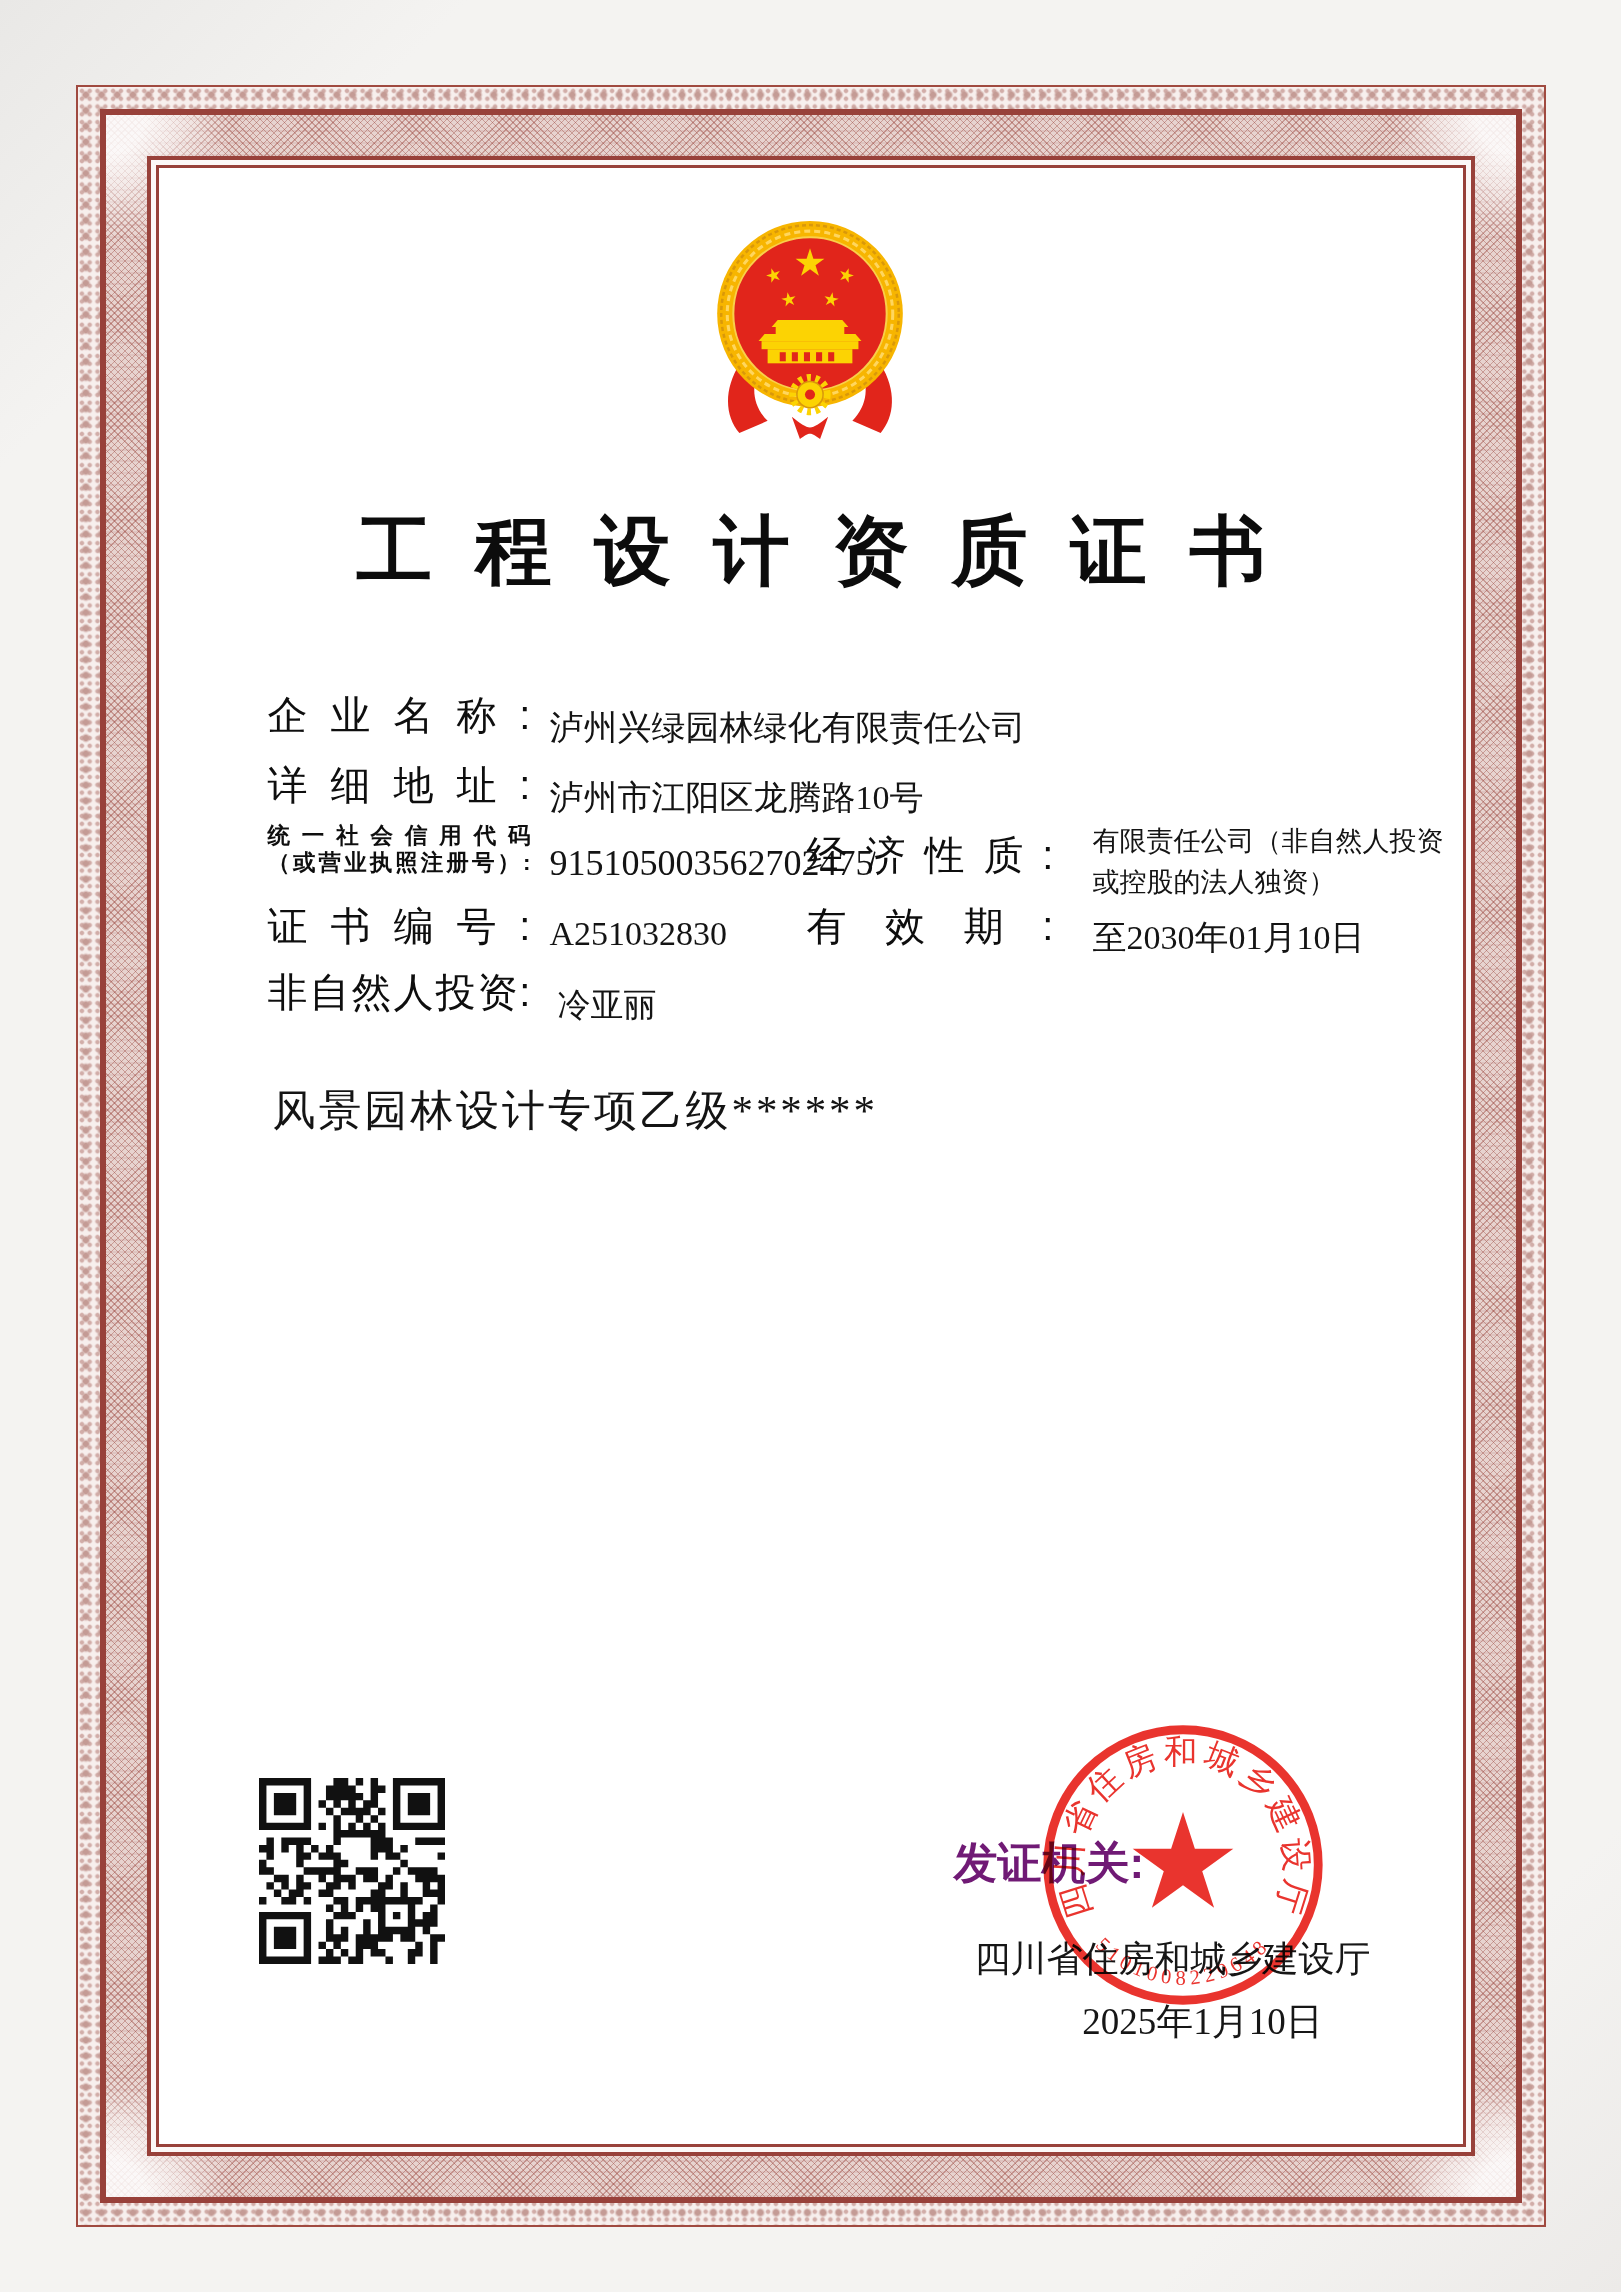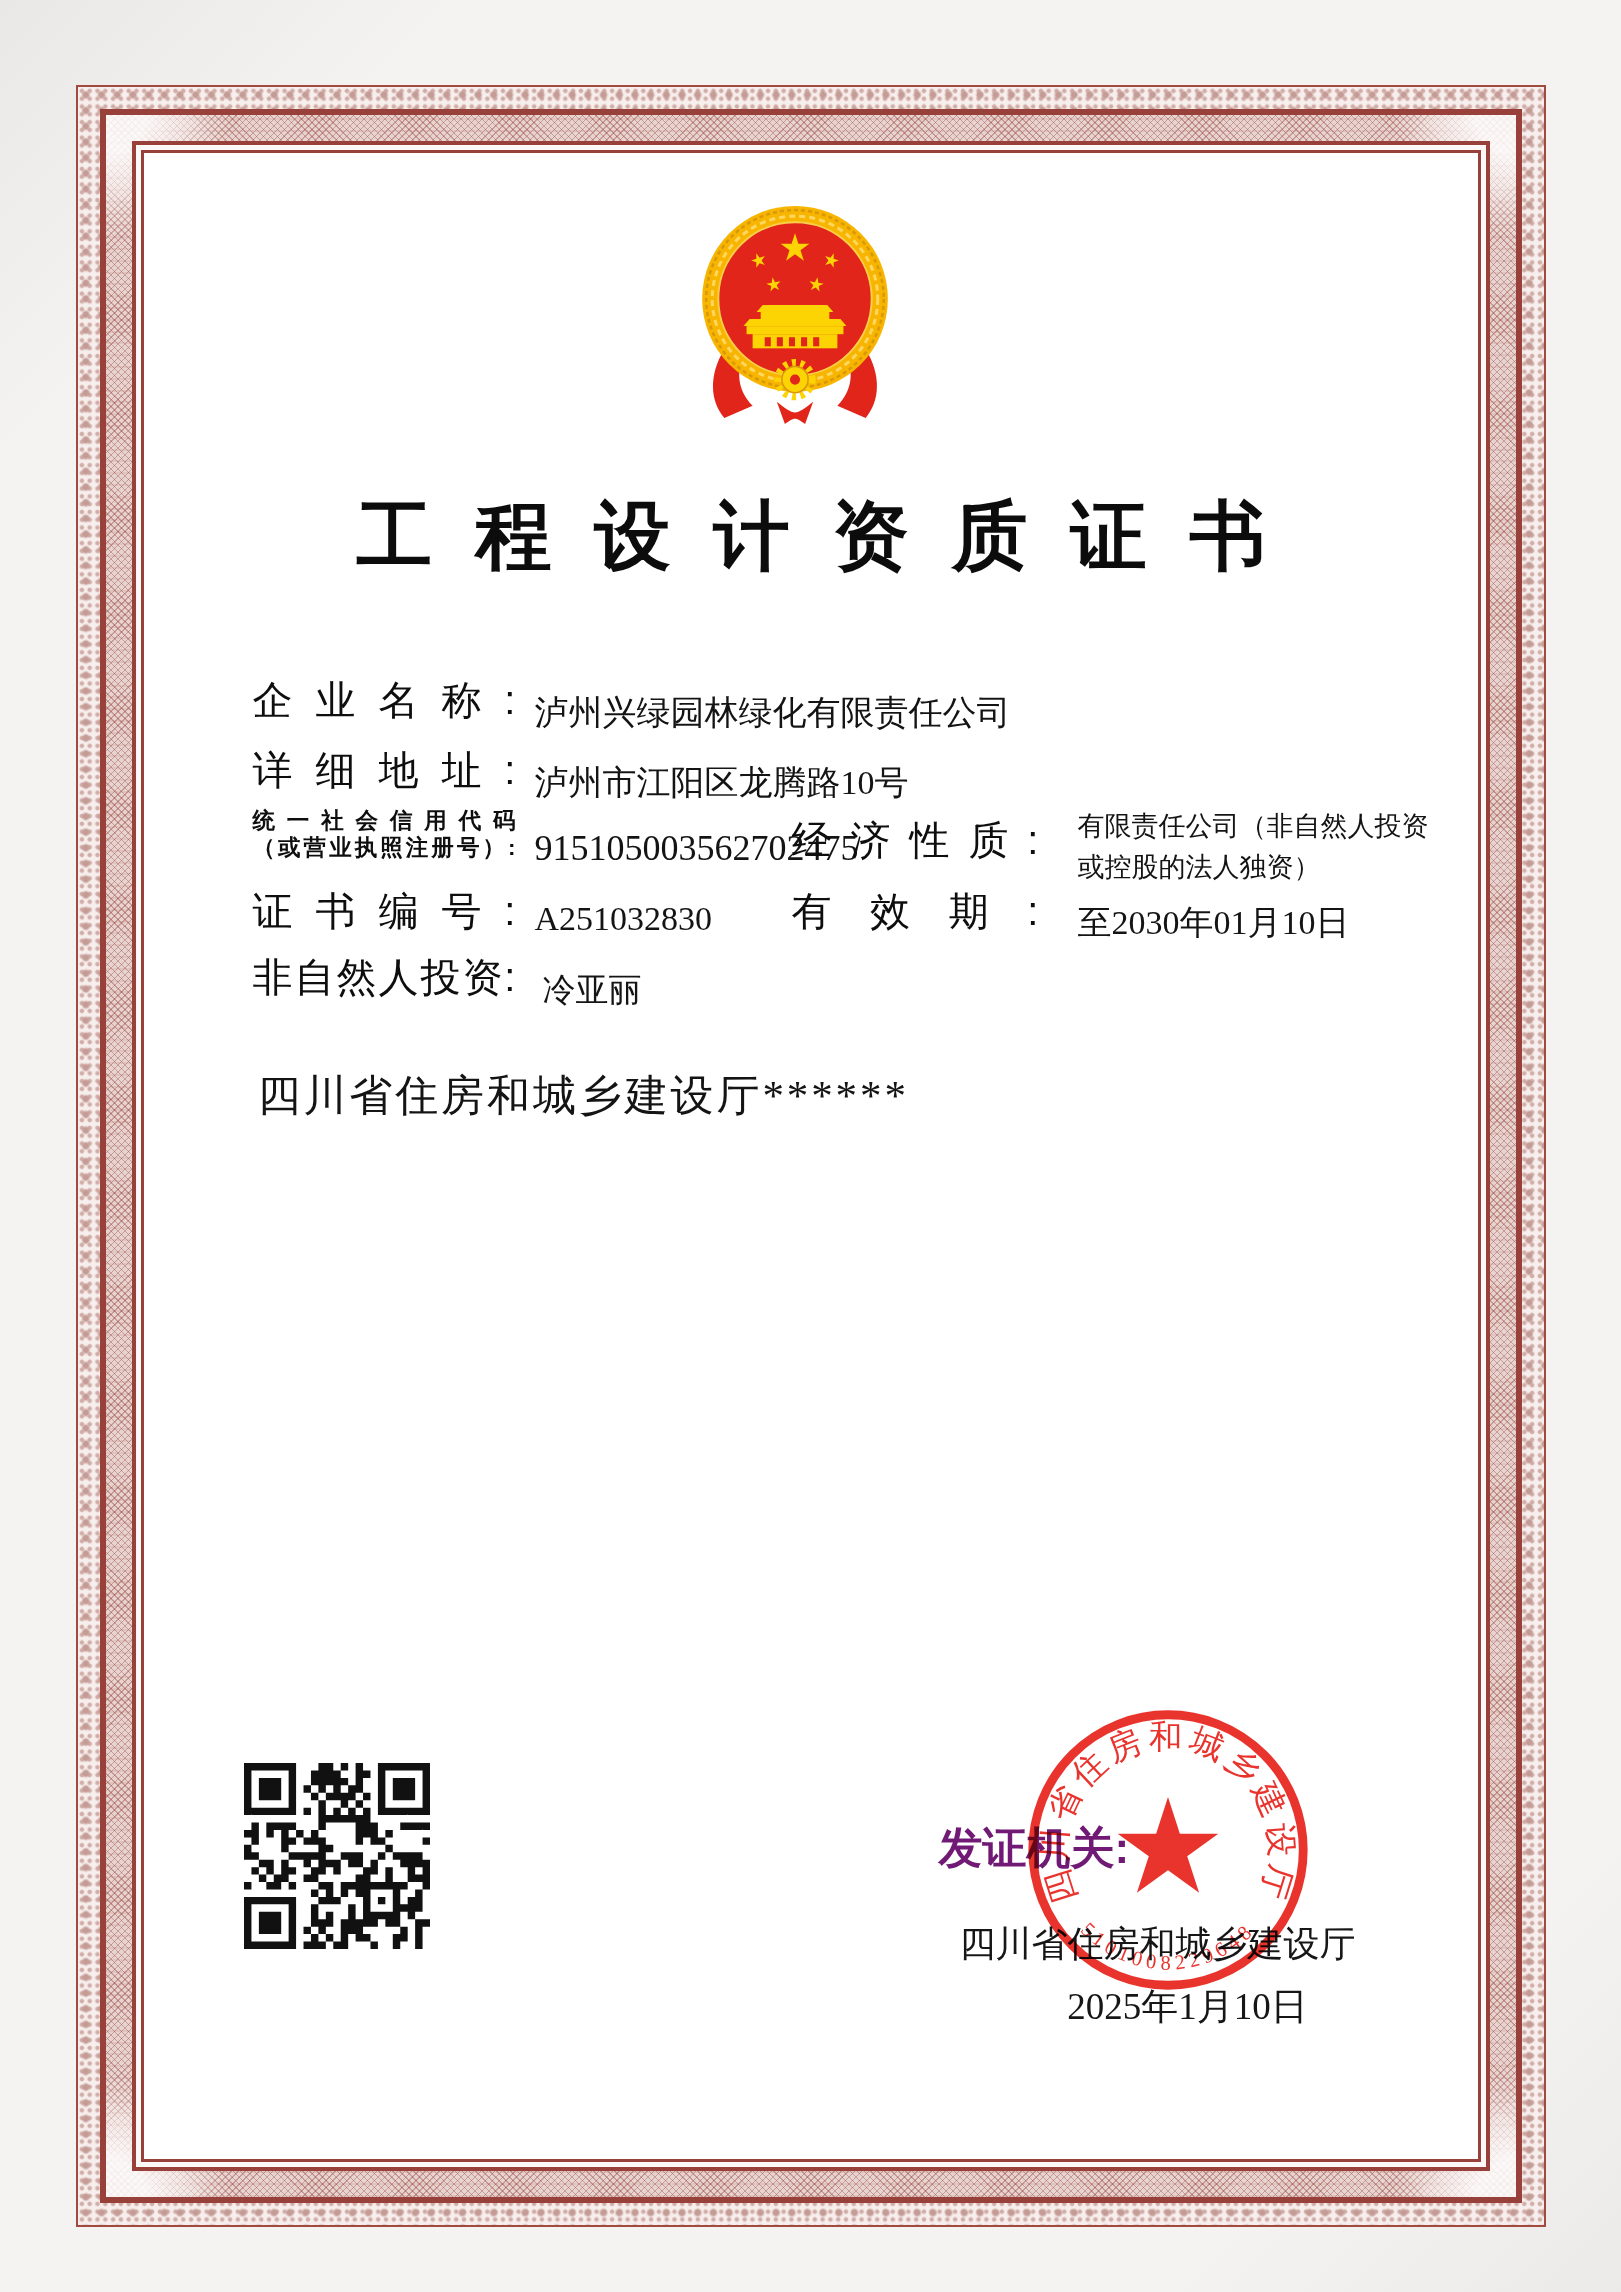--- a/index.html
+++ b/index.html
@@ -14,21 +14,21 @@
   
   .frame{position:absolute;left:76px;top:85px;right:75px;bottom:66px;
     border:2px solid #a04a40;background:#fdfbfa;}
   .b-lace{height:100%;box-sizing:border-box;padding:21.6px;
     background:
       radial-gradient(circle at 50% 50%, #c49b95 0 2.5px, rgba(196,155,149,.35) 3.9px, transparent 4.9px),
       radial-gradient(circle at 50% 50%, rgba(164,92,84,.45) 0 1.5px, transparent 2.9px),
       #f7efed;
     background-size:15.7px 15.7px,7.8px 7.8px;}
   .b-dark1{height:100%;box-sizing:border-box;border:6.9px solid #98413a;}
-  .b-guilloche{height:100%;box-sizing:border-box;padding:26px;
+  .b-guilloche{height:100%;box-sizing:border-box;padding:41px;
     background:
       radial-gradient(circle at 0 0, rgba(255,255,255,.85) 0 39px, transparent 127px),
       radial-gradient(circle at 100% 0, rgba(255,255,255,.85) 0 39px, transparent 127px),
       radial-gradient(circle at 0 100%, rgba(255,255,255,.85) 0 39px, transparent 127px),
       radial-gradient(circle at 100% 100%, rgba(255,255,255,.85) 0 39px, transparent 127px),
       repeating-linear-gradient(45deg, rgba(150,62,54,.38) 0 1px, transparent 1px 4.9px),
       repeating-linear-gradient(-45deg, rgba(150,62,54,.38) 0 1px, transparent 1px 4.9px),
       repeating-linear-gradient(0deg, rgba(150,62,54,.10) 0 2px, transparent 2px 11.8px),
       #e7d3cf;}
   .b-dark2{height:100%;box-sizing:border-box;border:4.9px solid #98413a;}
@@ -159,21 +159,21 @@
                   <div class="row r-certno-value val">A251032830</div>
 
                   <div class="row r-validity-label">
                     <span class="lab lab2">有效期:</span></div>
                   <div class="row r-validity-value val">至2030年01月10日</div>
 
                   <div class="row r-legal-label">
                     <span class="lab">非自然人投资:</span></div>
                   <div class="row r-legal-value val">冷亚丽</div>
 
-                  <div class="row r-qual-value val">四川省住房和城乡建设厅******</div>
+                  <div class="row r-qual-value val">风景园林设计专项乙级******</div>
 
                   <svg class="qr" id="qr-svg" viewBox="0 0 190 190">
                       <path d="M0.0,0.0h7.6v7.6h-7.6zM7.6,0.0h7.6v7.6h-7.6zM15.2,0.0h7.6v7.6h-7.6zM22.8,0.0h7.6v7.6h-7.6zM30.4,0.0h7.6v7.6h-7.6zM38.0,0.0h7.6v7.6h-7.6zM45.6,0.0h7.6v7.6h-7.6zM76.0,0.0h7.6v7.6h-7.6zM83.6,0.0h7.6v7.6h-7.6zM98.8,0.0h7.6v7.6h-7.6zM114.0,0.0h7.6v7.6h-7.6zM136.8,0.0h7.6v7.6h-7.6zM144.4,0.0h7.6v7.6h-7.6zM152.0,0.0h7.6v7.6h-7.6zM159.6,0.0h7.6v7.6h-7.6zM167.2,0.0h7.6v7.6h-7.6zM174.8,0.0h7.6v7.6h-7.6zM182.4,0.0h7.6v7.6h-7.6zM0.0,7.6h7.6v7.6h-7.6zM45.6,7.6h7.6v7.6h-7.6zM68.4,7.6h7.6v7.6h-7.6zM76.0,7.6h7.6v7.6h-7.6zM83.6,7.6h7.6v7.6h-7.6zM91.2,7.6h7.6v7.6h-7.6zM114.0,7.6h7.6v7.6h-7.6zM121.6,7.6h7.6v7.6h-7.6zM136.8,7.6h7.6v7.6h-7.6zM182.4,7.6h7.6v7.6h-7.6zM0.0,15.2h7.6v7.6h-7.6zM15.2,15.2h7.6v7.6h-7.6zM22.8,15.2h7.6v7.6h-7.6zM30.4,15.2h7.6v7.6h-7.6zM45.6,15.2h7.6v7.6h-7.6zM68.4,15.2h7.6v7.6h-7.6zM76.0,15.2h7.6v7.6h-7.6zM83.6,15.2h7.6v7.6h-7.6zM91.2,15.2h7.6v7.6h-7.6zM98.8,15.2h7.6v7.6h-7.6zM114.0,15.2h7.6v7.6h-7.6zM136.8,15.2h7.6v7.6h-7.6zM152.0,15.2h7.6v7.6h-7.6zM159.6,15.2h7.6v7.6h-7.6zM167.2,15.2h7.6v7.6h-7.6zM182.4,15.2h7.6v7.6h-7.6zM0.0,22.8h7.6v7.6h-7.6zM15.2,22.8h7.6v7.6h-7.6zM22.8,22.8h7.6v7.6h-7.6zM30.4,22.8h7.6v7.6h-7.6zM45.6,22.8h7.6v7.6h-7.6zM60.8,22.8h7.6v7.6h-7.6zM76.0,22.8h7.6v7.6h-7.6zM91.2,22.8h7.6v7.6h-7.6zM106.4,22.8h7.6v7.6h-7.6zM114.0,22.8h7.6v7.6h-7.6zM136.8,22.8h7.6v7.6h-7.6zM152.0,22.8h7.6v7.6h-7.6zM159.6,22.8h7.6v7.6h-7.6zM167.2,22.8h7.6v7.6h-7.6zM182.4,22.8h7.6v7.6h-7.6zM0.0,30.4h7.6v7.6h-7.6zM15.2,30.4h7.6v7.6h-7.6zM22.8,30.4h7.6v7.6h-7.6zM30.4,30.4h7.6v7.6h-7.6zM45.6,30.4h7.6v7.6h-7.6zM68.4,30.4h7.6v7.6h-7.6zM83.6,30.4h7.6v7.6h-7.6zM91.2,30.4h7.6v7.6h-7.6zM98.8,30.4h7.6v7.6h-7.6zM106.4,30.4h7.6v7.6h-7.6zM121.6,30.4h7.6v7.6h-7.6zM136.8,30.4h7.6v7.6h-7.6zM152.0,30.4h7.6v7.6h-7.6zM159.6,30.4h7.6v7.6h-7.6zM167.2,30.4h7.6v7.6h-7.6zM182.4,30.4h7.6v7.6h-7.6zM0.0,38.0h7.6v7.6h-7.6zM45.6,38.0h7.6v7.6h-7.6zM76.0,38.0h7.6v7.6h-7.6zM98.8,38.0h7.6v7.6h-7.6zM114.0,38.0h7.6v7.6h-7.6zM136.8,38.0h7.6v7.6h-7.6zM182.4,38.0h7.6v7.6h-7.6zM0.0,45.6h7.6v7.6h-7.6zM7.6,45.6h7.6v7.6h-7.6zM15.2,45.6h7.6v7.6h-7.6zM22.8,45.6h7.6v7.6h-7.6zM30.4,45.6h7.6v7.6h-7.6zM38.0,45.6h7.6v7.6h-7.6zM45.6,45.6h7.6v7.6h-7.6zM60.8,45.6h7.6v7.6h-7.6zM76.0,45.6h7.6v7.6h-7.6zM91.2,45.6h7.6v7.6h-7.6zM106.4,45.6h7.6v7.6h-7.6zM121.6,45.6h7.6v7.6h-7.6zM136.8,45.6h7.6v7.6h-7.6zM144.4,45.6h7.6v7.6h-7.6zM152.0,45.6h7.6v7.6h-7.6zM159.6,45.6h7.6v7.6h-7.6zM167.2,45.6h7.6v7.6h-7.6zM174.8,45.6h7.6v7.6h-7.6zM182.4,45.6h7.6v7.6h-7.6zM76.0,53.2h7.6v7.6h-7.6zM83.6,53.2h7.6v7.6h-7.6zM91.2,53.2h7.6v7.6h-7.6zM98.8,53.2h7.6v7.6h-7.6zM106.4,53.2h7.6v7.6h-7.6zM114.0,53.2h7.6v7.6h-7.6zM121.6,53.2h7.6v7.6h-7.6zM7.6,60.8h7.6v7.6h-7.6zM22.8,60.8h7.6v7.6h-7.6zM30.4,60.8h7.6v7.6h-7.6zM38.0,60.8h7.6v7.6h-7.6zM45.6,60.8h7.6v7.6h-7.6zM76.0,60.8h7.6v7.6h-7.6zM114.0,60.8h7.6v7.6h-7.6zM121.6,60.8h7.6v7.6h-7.6zM129.2,60.8h7.6v7.6h-7.6zM159.6,60.8h7.6v7.6h-7.6zM167.2,60.8h7.6v7.6h-7.6zM174.8,60.8h7.6v7.6h-7.6zM182.4,60.8h7.6v7.6h-7.6zM0.0,68.4h7.6v7.6h-7.6zM7.6,68.4h7.6v7.6h-7.6zM22.8,68.4h7.6v7.6h-7.6zM38.0,68.4h7.6v7.6h-7.6zM53.2,68.4h7.6v7.6h-7.6zM68.4,68.4h7.6v7.6h-7.6zM114.0,68.4h7.6v7.6h-7.6zM121.6,68.4h7.6v7.6h-7.6zM129.2,68.4h7.6v7.6h-7.6zM144.4,68.4h7.6v7.6h-7.6zM7.6,76.0h7.6v7.6h-7.6zM38.0,76.0h7.6v7.6h-7.6zM45.6,76.0h7.6v7.6h-7.6zM60.8,76.0h7.6v7.6h-7.6zM68.4,76.0h7.6v7.6h-7.6zM76.0,76.0h7.6v7.6h-7.6zM114.0,76.0h7.6v7.6h-7.6zM129.2,76.0h7.6v7.6h-7.6zM136.8,76.0h7.6v7.6h-7.6zM182.4,76.0h7.6v7.6h-7.6zM0.0,83.6h7.6v7.6h-7.6zM38.0,83.6h7.6v7.6h-7.6zM76.0,83.6h7.6v7.6h-7.6zM83.6,83.6h7.6v7.6h-7.6zM144.4,83.6h7.6v7.6h-7.6zM0.0,91.2h7.6v7.6h-7.6zM7.6,91.2h7.6v7.6h-7.6zM45.6,91.2h7.6v7.6h-7.6zM53.2,91.2h7.6v7.6h-7.6zM60.8,91.2h7.6v7.6h-7.6zM68.4,91.2h7.6v7.6h-7.6zM76.0,91.2h7.6v7.6h-7.6zM98.8,91.2h7.6v7.6h-7.6zM106.4,91.2h7.6v7.6h-7.6zM114.0,91.2h7.6v7.6h-7.6zM136.8,91.2h7.6v7.6h-7.6zM152.0,91.2h7.6v7.6h-7.6zM159.6,91.2h7.6v7.6h-7.6zM167.2,91.2h7.6v7.6h-7.6zM174.8,91.2h7.6v7.6h-7.6zM15.2,98.8h7.6v7.6h-7.6zM22.8,98.8h7.6v7.6h-7.6zM38.0,98.8h7.6v7.6h-7.6zM60.8,98.8h7.6v7.6h-7.6zM76.0,98.8h7.6v7.6h-7.6zM83.6,98.8h7.6v7.6h-7.6zM91.2,98.8h7.6v7.6h-7.6zM106.4,98.8h7.6v7.6h-7.6zM114.0,98.8h7.6v7.6h-7.6zM129.2,98.8h7.6v7.6h-7.6zM159.6,98.8h7.6v7.6h-7.6zM167.2,98.8h7.6v7.6h-7.6zM174.8,98.8h7.6v7.6h-7.6zM182.4,98.8h7.6v7.6h-7.6zM7.6,106.4h7.6v7.6h-7.6zM22.8,106.4h7.6v7.6h-7.6zM38.0,106.4h7.6v7.6h-7.6zM45.6,106.4h7.6v7.6h-7.6zM68.4,106.4h7.6v7.6h-7.6zM76.0,106.4h7.6v7.6h-7.6zM91.2,106.4h7.6v7.6h-7.6zM121.6,106.4h7.6v7.6h-7.6zM129.2,106.4h7.6v7.6h-7.6zM144.4,106.4h7.6v7.6h-7.6zM167.2,106.4h7.6v7.6h-7.6zM182.4,106.4h7.6v7.6h-7.6zM15.2,114.0h7.6v7.6h-7.6zM30.4,114.0h7.6v7.6h-7.6zM38.0,114.0h7.6v7.6h-7.6zM60.8,114.0h7.6v7.6h-7.6zM68.4,114.0h7.6v7.6h-7.6zM114.0,114.0h7.6v7.6h-7.6zM121.6,114.0h7.6v7.6h-7.6zM144.4,114.0h7.6v7.6h-7.6zM167.2,114.0h7.6v7.6h-7.6zM174.8,114.0h7.6v7.6h-7.6zM182.4,114.0h7.6v7.6h-7.6zM0.0,121.6h7.6v7.6h-7.6zM22.8,121.6h7.6v7.6h-7.6zM30.4,121.6h7.6v7.6h-7.6zM45.6,121.6h7.6v7.6h-7.6zM76.0,121.6h7.6v7.6h-7.6zM83.6,121.6h7.6v7.6h-7.6zM98.8,121.6h7.6v7.6h-7.6zM106.4,121.6h7.6v7.6h-7.6zM114.0,121.6h7.6v7.6h-7.6zM121.6,121.6h7.6v7.6h-7.6zM129.2,121.6h7.6v7.6h-7.6zM136.8,121.6h7.6v7.6h-7.6zM144.4,121.6h7.6v7.6h-7.6zM152.0,121.6h7.6v7.6h-7.6zM159.6,121.6h7.6v7.6h-7.6zM182.4,121.6h7.6v7.6h-7.6zM68.4,129.2h7.6v7.6h-7.6zM83.6,129.2h7.6v7.6h-7.6zM98.8,129.2h7.6v7.6h-7.6zM114.0,129.2h7.6v7.6h-7.6zM121.6,129.2h7.6v7.6h-7.6zM152.0,129.2h7.6v7.6h-7.6zM174.8,129.2h7.6v7.6h-7.6zM0.0,136.8h7.6v7.6h-7.6zM7.6,136.8h7.6v7.6h-7.6zM15.2,136.8h7.6v7.6h-7.6zM22.8,136.8h7.6v7.6h-7.6zM30.4,136.8h7.6v7.6h-7.6zM38.0,136.8h7.6v7.6h-7.6zM45.6,136.8h7.6v7.6h-7.6zM76.0,136.8h7.6v7.6h-7.6zM83.6,136.8h7.6v7.6h-7.6zM91.2,136.8h7.6v7.6h-7.6zM121.6,136.8h7.6v7.6h-7.6zM136.8,136.8h7.6v7.6h-7.6zM152.0,136.8h7.6v7.6h-7.6zM167.2,136.8h7.6v7.6h-7.6zM174.8,136.8h7.6v7.6h-7.6zM0.0,144.4h7.6v7.6h-7.6zM45.6,144.4h7.6v7.6h-7.6zM68.4,144.4h7.6v7.6h-7.6zM106.4,144.4h7.6v7.6h-7.6zM121.6,144.4h7.6v7.6h-7.6zM152.0,144.4h7.6v7.6h-7.6zM159.6,144.4h7.6v7.6h-7.6zM167.2,144.4h7.6v7.6h-7.6zM174.8,144.4h7.6v7.6h-7.6zM0.0,152.0h7.6v7.6h-7.6zM15.2,152.0h7.6v7.6h-7.6zM22.8,152.0h7.6v7.6h-7.6zM30.4,152.0h7.6v7.6h-7.6zM45.6,152.0h7.6v7.6h-7.6zM68.4,152.0h7.6v7.6h-7.6zM83.6,152.0h7.6v7.6h-7.6zM106.4,152.0h7.6v7.6h-7.6zM121.6,152.0h7.6v7.6h-7.6zM129.2,152.0h7.6v7.6h-7.6zM136.8,152.0h7.6v7.6h-7.6zM144.4,152.0h7.6v7.6h-7.6zM152.0,152.0h7.6v7.6h-7.6zM167.2,152.0h7.6v7.6h-7.6zM0.0,159.6h7.6v7.6h-7.6zM15.2,159.6h7.6v7.6h-7.6zM22.8,159.6h7.6v7.6h-7.6zM30.4,159.6h7.6v7.6h-7.6zM45.6,159.6h7.6v7.6h-7.6zM68.4,159.6h7.6v7.6h-7.6zM76.0,159.6h7.6v7.6h-7.6zM83.6,159.6h7.6v7.6h-7.6zM98.8,159.6h7.6v7.6h-7.6zM106.4,159.6h7.6v7.6h-7.6zM114.0,159.6h7.6v7.6h-7.6zM121.6,159.6h7.6v7.6h-7.6zM129.2,159.6h7.6v7.6h-7.6zM144.4,159.6h7.6v7.6h-7.6zM152.0,159.6h7.6v7.6h-7.6zM174.8,159.6h7.6v7.6h-7.6zM182.4,159.6h7.6v7.6h-7.6zM0.0,167.2h7.6v7.6h-7.6zM15.2,167.2h7.6v7.6h-7.6zM22.8,167.2h7.6v7.6h-7.6zM30.4,167.2h7.6v7.6h-7.6zM45.6,167.2h7.6v7.6h-7.6zM60.8,167.2h7.6v7.6h-7.6zM76.0,167.2h7.6v7.6h-7.6zM98.8,167.2h7.6v7.6h-7.6zM106.4,167.2h7.6v7.6h-7.6zM114.0,167.2h7.6v7.6h-7.6zM159.6,167.2h7.6v7.6h-7.6zM174.8,167.2h7.6v7.6h-7.6zM0.0,174.8h7.6v7.6h-7.6zM45.6,174.8h7.6v7.6h-7.6zM68.4,174.8h7.6v7.6h-7.6zM83.6,174.8h7.6v7.6h-7.6zM98.8,174.8h7.6v7.6h-7.6zM114.0,174.8h7.6v7.6h-7.6zM121.6,174.8h7.6v7.6h-7.6zM152.0,174.8h7.6v7.6h-7.6zM159.6,174.8h7.6v7.6h-7.6zM174.8,174.8h7.6v7.6h-7.6zM0.0,182.4h7.6v7.6h-7.6zM7.6,182.4h7.6v7.6h-7.6zM15.2,182.4h7.6v7.6h-7.6zM22.8,182.4h7.6v7.6h-7.6zM30.4,182.4h7.6v7.6h-7.6zM38.0,182.4h7.6v7.6h-7.6zM45.6,182.4h7.6v7.6h-7.6zM60.8,182.4h7.6v7.6h-7.6zM68.4,182.4h7.6v7.6h-7.6zM76.0,182.4h7.6v7.6h-7.6zM91.2,182.4h7.6v7.6h-7.6zM98.8,182.4h7.6v7.6h-7.6zM129.2,182.4h7.6v7.6h-7.6zM152.0,182.4h7.6v7.6h-7.6zM174.8,182.4h7.6v7.6h-7.6z" fill="#111"></path>
                     </svg>
 
                   <div class="issuer-label">发证机关:</div>
                   <div class="issuer-authority">四川省住房和城乡建设厅</div>
                   <div class="issuer-date">2025年1月10日</div>
 
                   <svg class="seal" viewBox="0 0 300 300">

